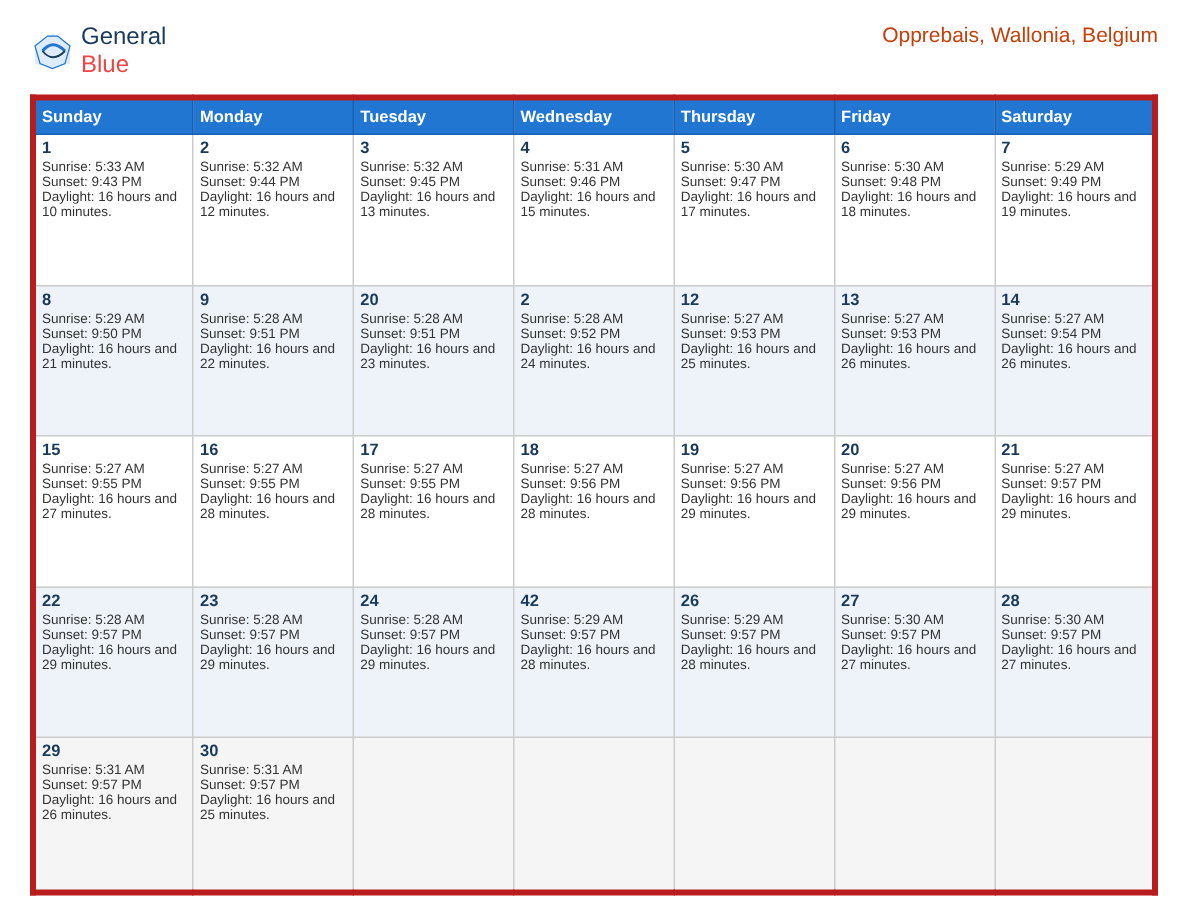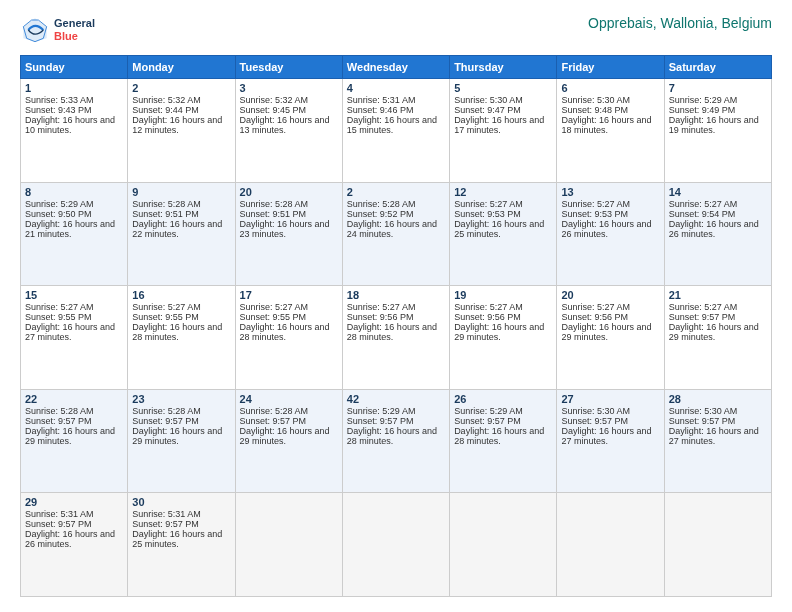--- a/index.html
+++ b/index.html
@@ -22,45 +22,45 @@
       justify-content: space-between;
       align-items: flex-start;
       margin-bottom: 10px;
     }
     .logo {
       display: flex;
       align-items: center;
       gap: 4px;
     }
     .logo-text {
-      font-size: 11px;
-      font-weight: bold;
+      font-size: 16px;
+      font-weight: normal;
       color: #1a3a5c;
       line-height: 1.2;
     }
     .logo-blue { color: #ef4444; }
     .logo-icon {
       width: 30px;
       height: 30px;
     }
     .title-block {
       text-align: right;
     }
     .month-title {
       font-size: 32px;
       font-weight: bold;
       color: #1a3a5c;
     }
     .location {
       font-size: 14px;
-      color: #0f766e;
+      color: #c2410c;
     }
     .calendar {
       flex: 1;
-      border: 1px solid #b91c1c;
+      border: 4px solid #b91c1c;
       border-collapse: collapse;
       width: 100%;
       table-layout: fixed;
     }
     .calendar th {
       background: #2176d2;
       color: #fff;
       font-size: 11px;
       font-weight: bold;
       padding: 5px 4px;

